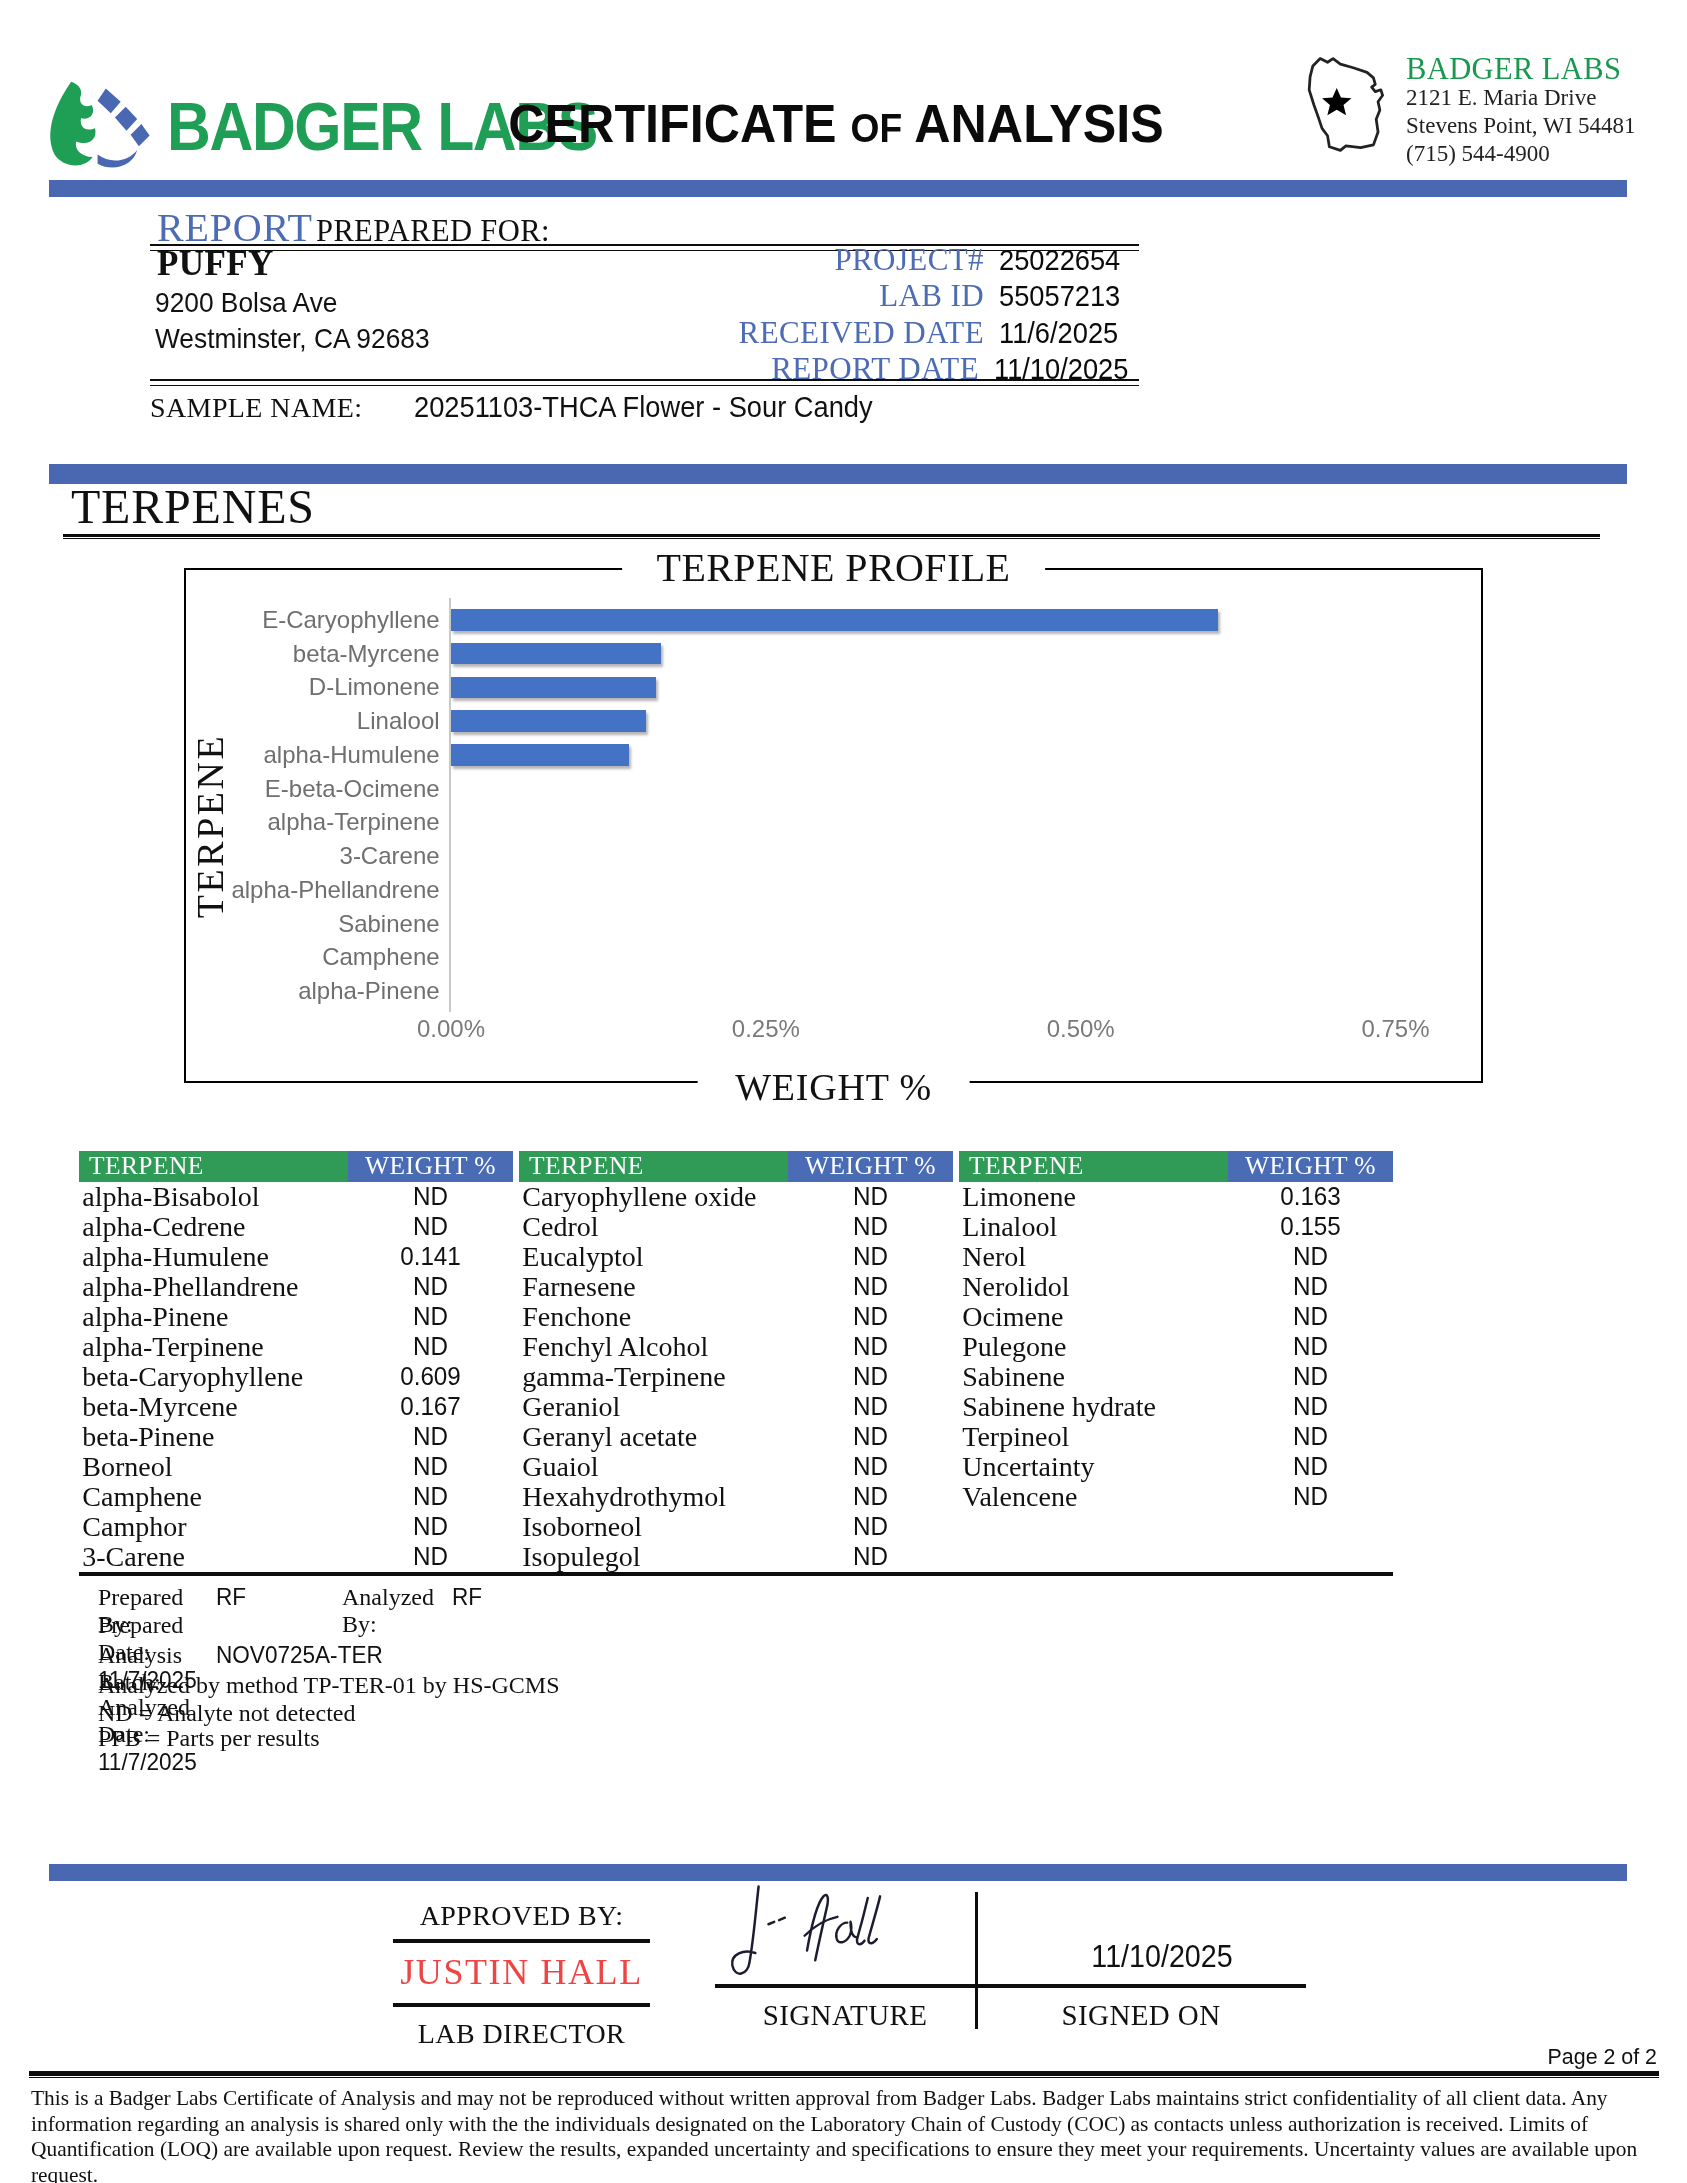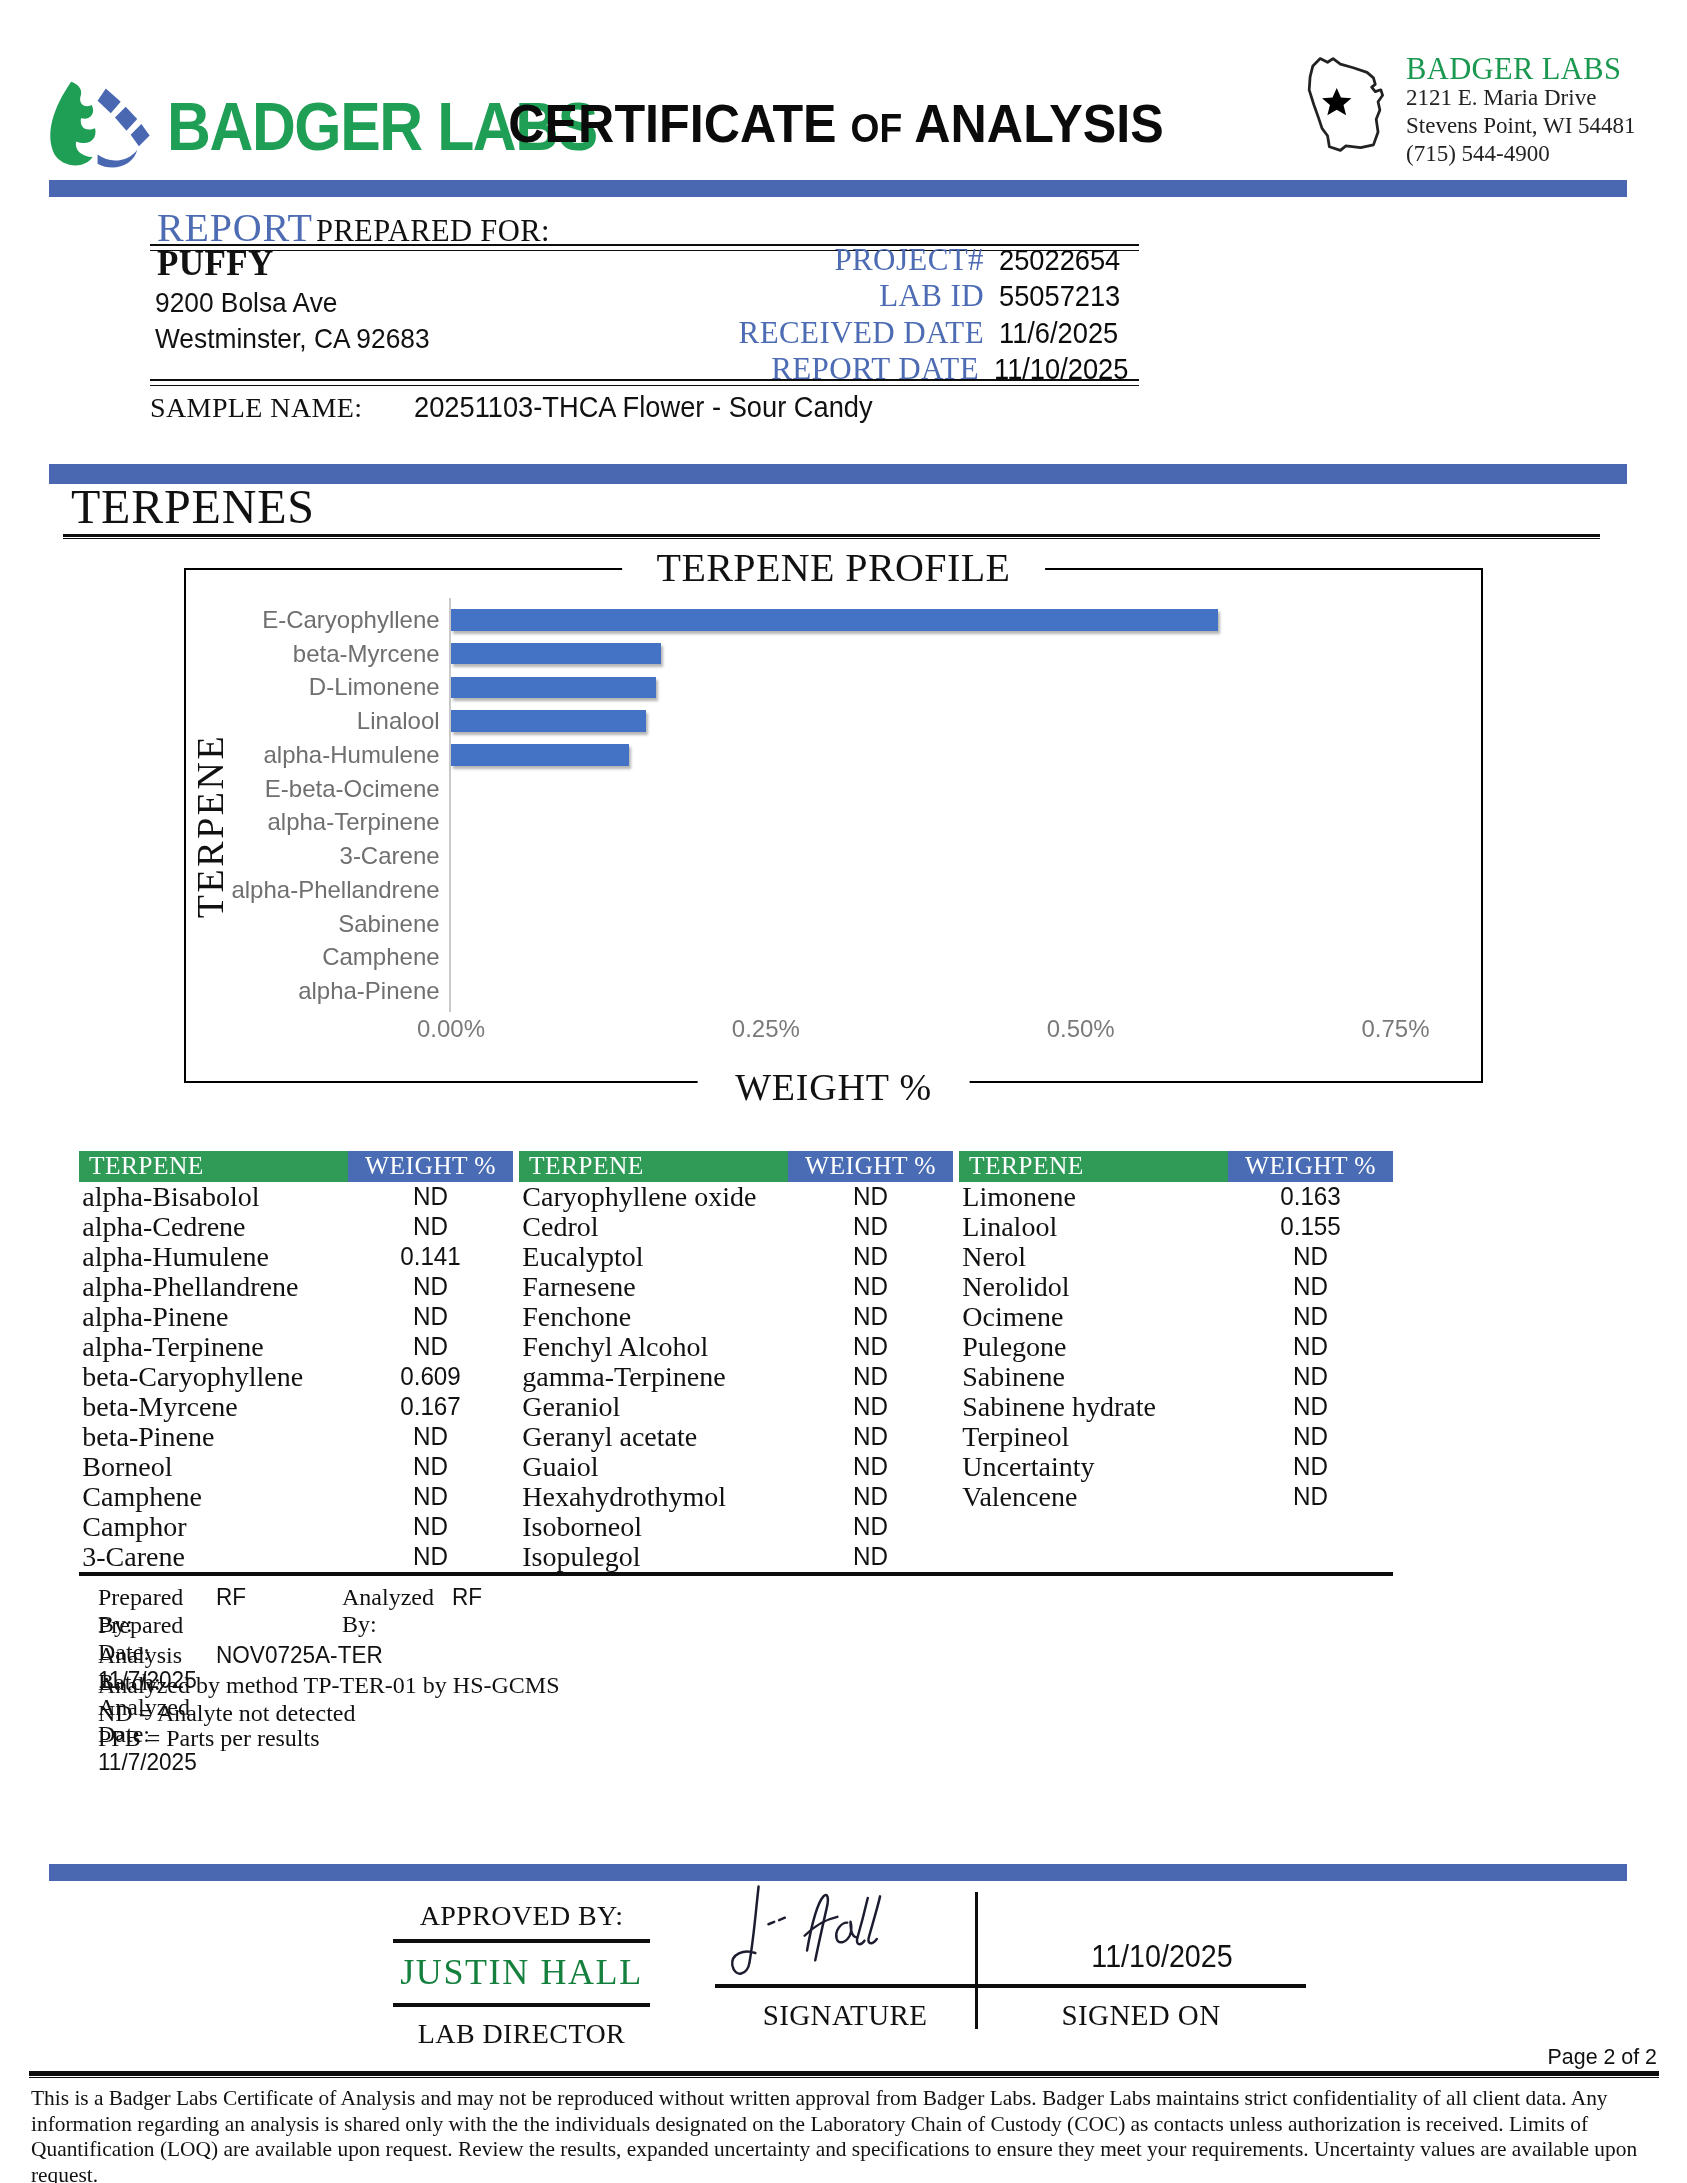--- a/index.html
+++ b/index.html
@@ -95,21 +95,21 @@
   .an-row { position:absolute; left:98px; display:flex; align-items:baseline; }
   .an-r1 { top:1583px; } .an-r2 { top:1612px;flex-direction:column; } .an-r3 { top:1641px; }
   .an-c1 { width:118px; } .an-c2 { width:126px; } .an-c3 { width:110px; }
   .an-note { position:absolute; left:98px; font-size:24px; }
   .an-n1 { top:1672px; } .an-n2 { top:1700px; } .an-n3 { top:1725px; }
 
   
   .ap-block { left:393px; top:1900px; width:257px; text-align:center; }
   .ap-label { font-size:28px; letter-spacing:0.4px; }
   .ap-line { height:4.1px; background:#0d0d0d; margin:6.6px 0; }
-  .ap-name { color:#15803d; font-size:36px; letter-spacing:1.6px; padding:1.6px 0 3.3px; }
+  .ap-name { color:#ef4444; font-size:36px; letter-spacing:1.6px; padding:1.6px 0 3.3px; }
   .ap-title { font-size:28px; padding-top:5px; letter-spacing:0.4px; }
   .sig-svg { left:722px; top:1875px; }
   .sig-hline { left:715px; top:1984px; width:591px; height:4.1px; background:#0d0d0d; }
   .sig-vline { left:975px; top:1892px; width:3.3px; height:137px; background:#0d0d0d; }
   .signed-date { left:1022px; top:1939px; width:280px; text-align:center;
     font-family:"Liberation Sans", sans-serif; font-size:30.5px; transform:scaleX(.94); }
   .sig-label { left:715px; top:1999px; width:260px; text-align:center; font-size:29px; letter-spacing:0.4px; }
   .signedon-label { left:978px; top:1999px; width:326px; text-align:center; font-size:29px; letter-spacing:0.4px; }
 
   

